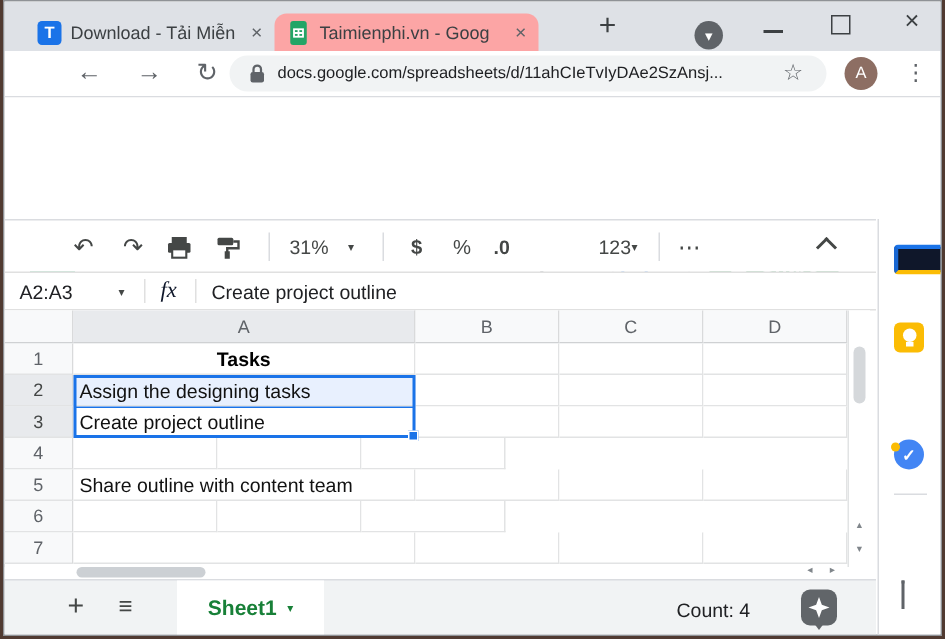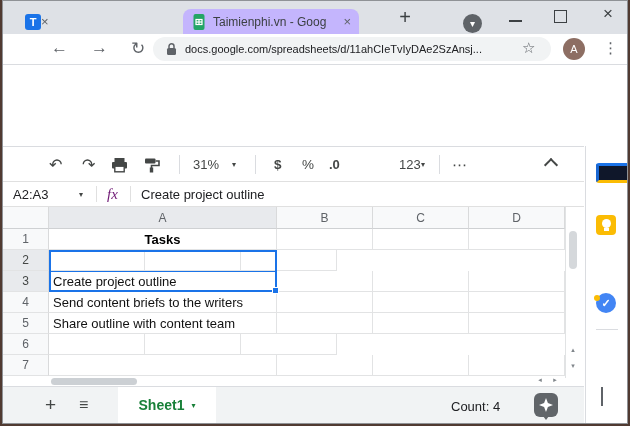--- a/index.html
+++ b/index.html
@@ -8,21 +8,21 @@
     background:#503a31;
     font-family:"Liberation Sans", sans-serif;
   }
   .window{
     position:absolute;left:2px;top:0;width:624px;height:422px;
     border:1px solid #8f9296;background:#fff;overflow:hidden;
   }
   
   .tabbar{position:absolute;left:0;top:0;width:100%;height:33px;background:#dee1e6;}
   .tab{position:absolute;height:25px;top:8px;display:flex;align-items:center;padding:0 8px;box-sizing:border-box;}
-  .tab.active{background:#c4b5fd;border-radius:8px 8px 0 0;}
+  .tab.active{background:#fca5a5;border-radius:8px 8px 0 0;}
   .tab .ttl{flex:1;font-size:12px;color:#3c4043;white-space:nowrap;overflow:hidden;margin:0 6px;}
   .tab1{left:14px;width:166px;}
   .tab2{left:180px;width:176px;}
   .fav-t{width:16px;height:16px;border-radius:3px;background:#1a73e8;color:#fff;font-weight:bold;font-size:11px;display:flex;align-items:center;justify-content:center;flex:none;}
   .fav-sheets{flex:none;width:16px;height:16px;}
   .tclose{flex:none;font-size:13px;color:#5f6368;}
   .newtab{position:absolute;left:390px;top:4px;font-size:20px;color:#3c4043;width:24px;height:24px;text-align:center;line-height:24px;}
   .dlbtn{position:absolute;left:460px;top:13px;width:19px;height:19px;border-radius:50%;background:#5f6368;color:#fff;display:flex;align-items:center;justify-content:center;font-size:10px;}
   .wc-min{position:absolute;left:506px;top:19px;width:13px;height:2px;background:#3c4043;}
   .wc-max{position:absolute;left:551px;top:9px;width:11px;height:11px;border:1.5px solid #3c4043;box-sizing:content-box;}
@@ -55,21 +55,21 @@
   
   .toolbar{position:absolute;left:0;top:145px;right:43px;height:35px;background:#fff;border-top:1px solid #dadce0;box-sizing:border-box;}
   .tbi{position:absolute;color:#444746;top:0;height:35px;display:flex;align-items:center;}
   .tbsep{position:absolute;top:8px;width:1px;height:19px;background:#dadce0;}
   .numicon{position:relative;font-size:13px;font-weight:bold;}
   .chev-up{width:8px;height:8px;border-top:2px solid #444746;border-right:2px solid #444746;transform:rotate(-45deg);}
   
   .formulabar{position:absolute;left:0;top:180px;right:43px;height:26px;background:#fff;border-top:1px solid #e0e0e0;border-bottom:1px solid #e0e0e0;box-sizing:border-box;}
   .fb{position:absolute;top:0;height:24px;display:flex;align-items:center;}
   .fbsep{position:absolute;top:4px;width:1px;height:16px;background:#e0e0e0;}
-  .fxlbl{font-style:italic;font-family:"Liberation Serif",serif;color:#701a75;font-size:15px;text-align:right;}
+  .fxlbl{font-style:italic;font-family:"Liberation Serif",serif;color:#0f172a;font-size:15px;text-align:right;}
   
   .grid{position:absolute;left:0;top:206px;width:577px;height:179px;background:#fff;}
   .ghrow{display:flex;height:22px;}
   .gh{box-sizing:border-box;height:22px;background:#f8f9fa;border-right:1px solid #d9dadb;border-bottom:1px solid #cfd1d3;color:#5f6368;font-size:12px;display:flex;align-items:center;justify-content:center;}
   .gh.corner{width:46px;}
   .gh.cA{width:228px;background:#e8eaed;}
   .gh.cB,.gh.cC,.gh.cD{width:96px;}
   .grow{display:flex;height:21px;}
   .rh{width:46px;box-sizing:border-box;background:#f8f9fa;border-right:1px solid #d9dadb;border-bottom:1px solid #e2e3e4;color:#5f6368;font-size:12px;display:flex;align-items:center;justify-content:center;}
   .rh.sel{background:#e8eaed;color:#444746;}
@@ -108,20 +108,21 @@
   .chev-right{width:7px;height:7px;border-top:2px solid #5f6368;border-right:2px solid #5f6368;transform:rotate(45deg);}
 </style>
 </head>
 <body>
 
 <div class="window">
 
   <div class="tabbar">
     <div class="tab tab1">
       <span class="fav-t">T</span>
+      <span class="ttl">Download - Tải Miễn</span>
       <span class="tclose">×</span>
     </div>
     <div class="tab tab2 active">
       <svg class="fav-sheets" width="16" height="16">
         <rect x="2.5" width="11" height="16" rx="2" fill="#23a566"></rect>
         <rect x="5" y="5.5" width="6" height="5" fill="none" stroke="#fff" stroke-width="1.2"></rect>
         <line x1="5" y1="8" x2="11" y2="8" stroke="#fff" stroke-width="1.2"></line>
         <line x1="8" y1="5.5" x2="8" y2="10.5" stroke="#fff" stroke-width="1.2"></line>
       </svg>
       <span class="ttl">Taimienphi.vn - Goog</span>
@@ -253,34 +254,34 @@
 
     <div class="grow">
       <div class="rh">1</div>
       <div class="cell cA hdr">Tasks</div>
       <div class="cell cB"></div>
       <div class="cell cC"></div>
       <div class="cell cD"></div>
     </div>
     <div class="grow">
       <div class="rh sel">2</div>
+      <div class="cell cA selfill">Assign the designing tasks</div>
       <div class="cell cB"></div>
       <div class="cell cC"></div>
       <div class="cell cD"></div>
     </div>
     <div class="grow">
       <div class="rh sel">3</div>
       <div class="cell cA">Create project outline</div>
       <div class="cell cB"></div>
       <div class="cell cC"></div>
       <div class="cell cD"></div>
     </div>
     <div class="grow">
       <div class="rh">4</div>
-      <div class="cell cA">Send content briefs to the writers</div>
       <div class="cell cB"></div>
       <div class="cell cC"></div>
       <div class="cell cD"></div>
     </div>
     <div class="grow">
       <div class="rh">5</div>
       <div class="cell cA">Share outline with content team</div>
       <div class="cell cB"></div>
       <div class="cell cC"></div>
       <div class="cell cD"></div>

